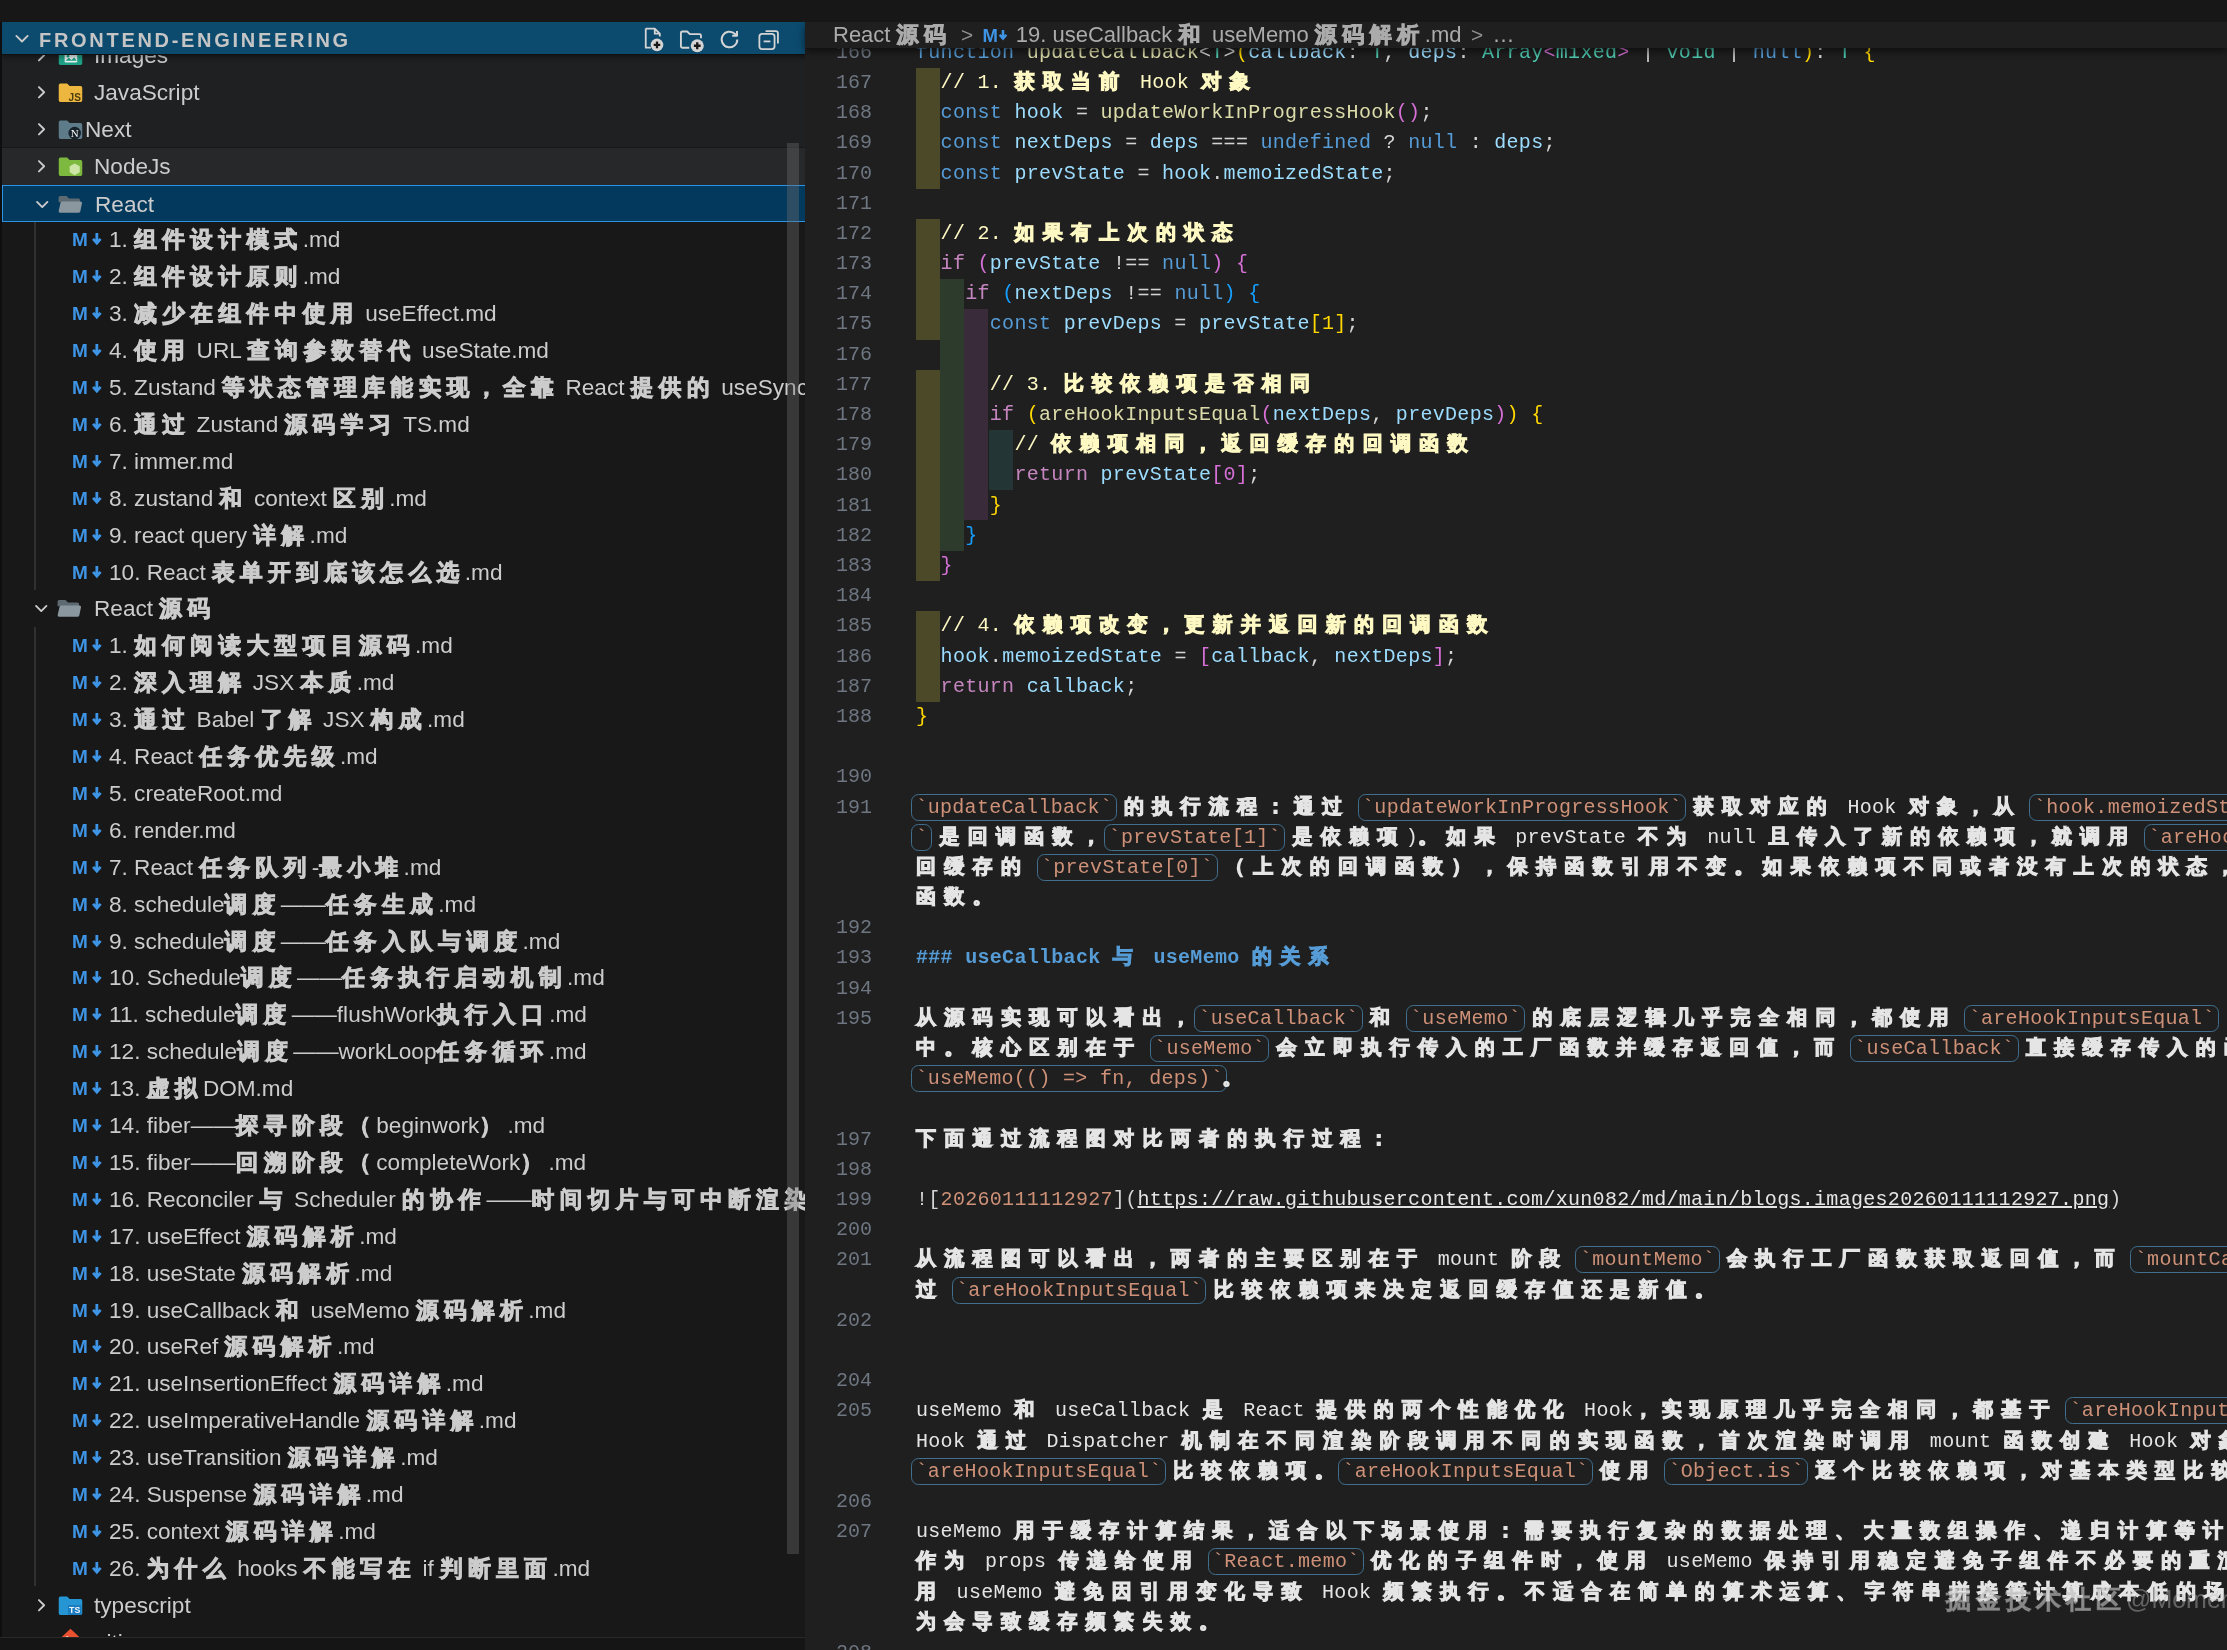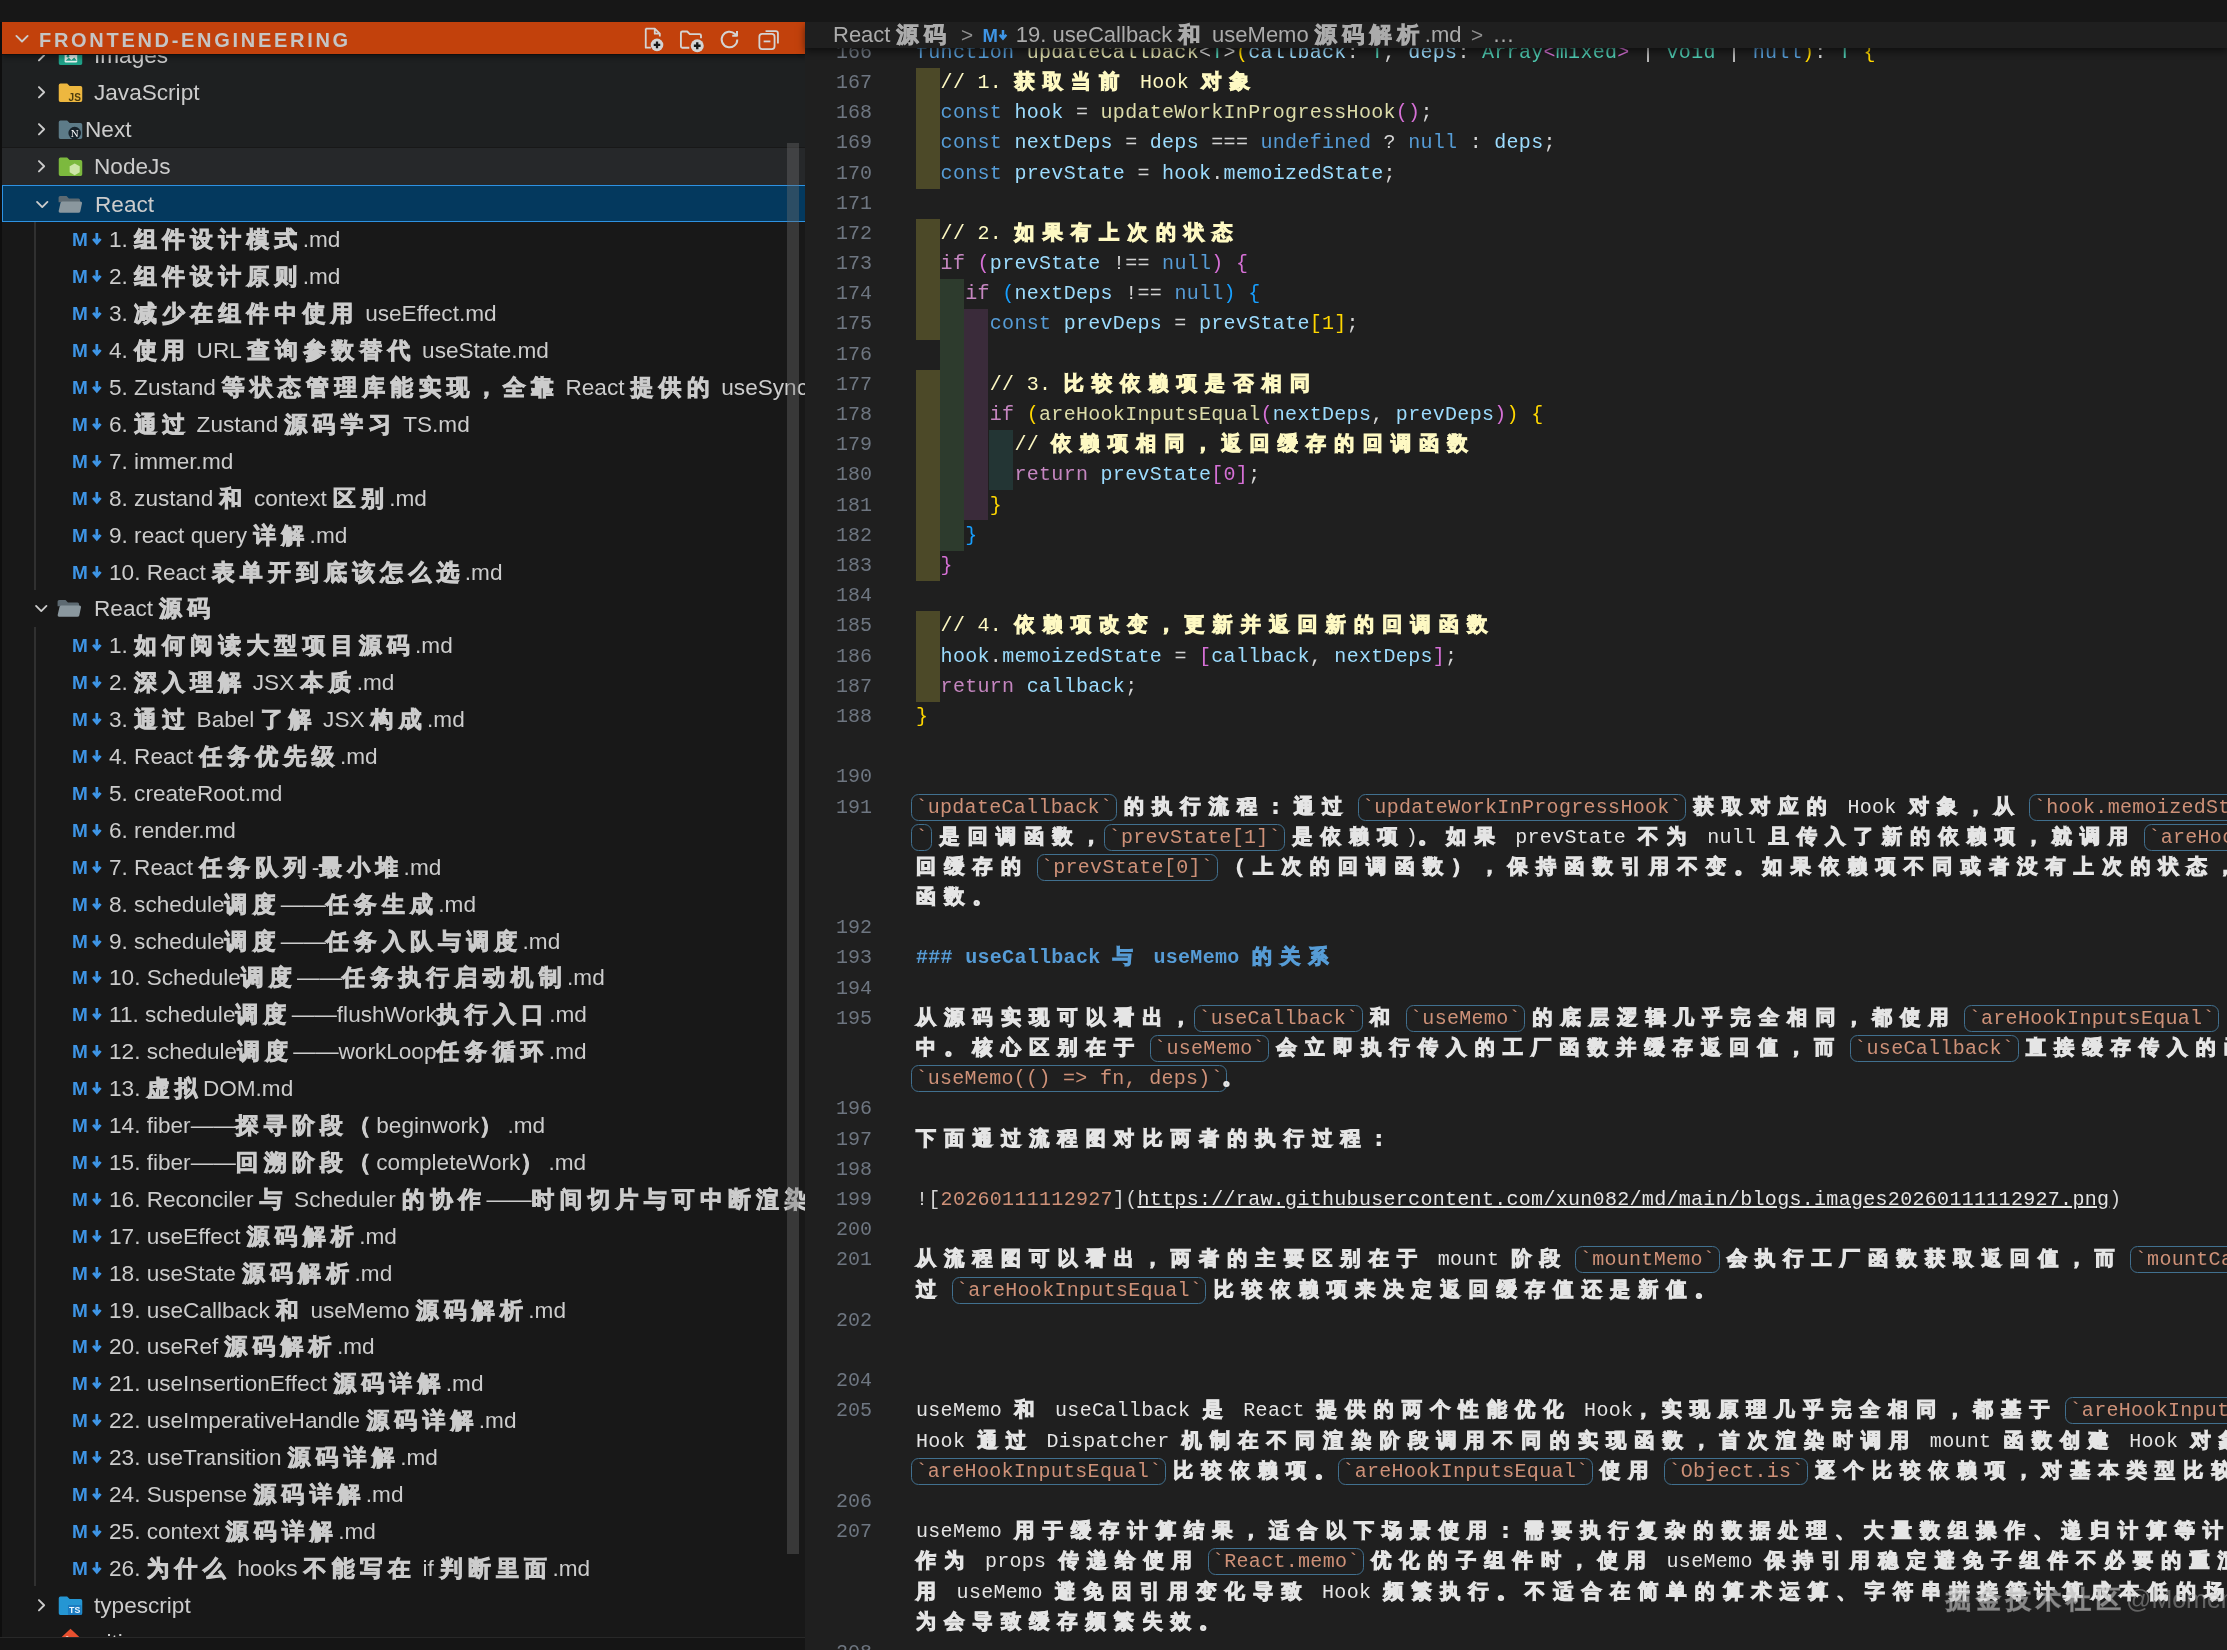--- a/index.html
+++ b/index.html
@@ -6,21 +6,21 @@
 
 #side{position:absolute;left:0;top:0;width:805px;height:1650px;background:#181818;overflow:hidden;border-left:2.5px solid #0e0e0e}
 #side .band{position:absolute;left:0;width:805px}
 .trow{position:absolute;left:0;width:805px;height:37px;color:#cccccc;font-size:22.6px;line-height:37px;white-space:nowrap}
 .trow .lbl{position:absolute;top:0;line-height:37px}
 .cj{letter-spacing:5.5px;font-weight:bold;-webkit-text-stroke:0.9px currentColor}
 .chev{position:absolute;top:9.2px;width:18.5px;height:18.5px}
 .ficon{position:absolute;top:6.7px;width:27px;height:23.5px}
 .mdico{position:absolute;top:0;left:70px;width:34px;height:37px;line-height:37px;color:#3e95e6;font-weight:bold;font-size:19px;letter-spacing:0}
 #treeguide1,#treeguide2{position:absolute;left:32px;width:1.7px;background:#303030}
-#sbheader{position:absolute;left:0;top:0;width:805px;height:55px;background:#c2410c;border-bottom:1.7px solid #0f0f0f;z-index:6;box-shadow:0 3.4px 5px rgba(0,0,0,.35)}
+#sbheader{position:absolute;left:0;top:0;width:805px;height:55px;background:#0c4a6e;border-bottom:1.7px solid #0f0f0f;z-index:6;box-shadow:0 3.4px 5px rgba(0,0,0,.35)}
 #sbheader .htxt{position:absolute;left:37px;top:23.5px;height:32px;line-height:32px;font-size:20px;font-weight:bold;color:#c5c5c5;letter-spacing:2.7px}
 #sbthumb{position:absolute;left:785px;top:143px;width:11.7px;height:1411px;background:rgba(110,110,110,.38);z-index:7}
 
 #ed{position:absolute;left:805px;top:0;width:1422px;height:1650px;background:#1f1f1f;overflow:hidden}
 .crow{position:absolute;left:0;width:1422px;height:30px;line-height:30px;font-family:"Liberation Mono",monospace;font-size:20px;letter-spacing:0.3px;white-space:pre;color:#d4d4d4}
 .crow .ln{position:absolute;left:0;top:0;width:67px;text-align:right;color:#6e7681;letter-spacing:0}
 .crow .ct{position:absolute;left:111px;top:0}
 .crow .cj{letter-spacing:8.3px;font-weight:bold;-webkit-text-stroke:1.1px currentColor}
 .mK{color:#569cd6}.mV{color:#9cdcfe}.mF{color:#dcdcaa}.mP{color:#c586c0}.mC{color:#fef9c3}
 .mW{color:#d4d4d4}.mT{color:#4ec9b0}.mG{color:#ffd700}.mO{color:#d670d6}.mB{color:#179fff}
@@ -436,21 +436,20 @@
       <div class="crow" style="top:793px"><span class="ln">191</span><span class="ct"><span class="icode">`updateCallback`</span><span class="mX"> <span class="cj">的执行流程：通过</span> </span><span class="icode">`updateWorkInProgressHook`</span><span class="mX"> <span class="cj">获取对应的</span> Hook <span class="cj">对象，从</span> </span><span class="icode">`hook.memoizedState`</span></span></div>
       <div class="crow" style="top:823px"><span class="ct"><span class="icode">`</span><span class="mX"> <span class="cj">是回调函数，</span></span><span class="icode">`prevState[1]`</span><span class="mX"> <span class="cj">是依赖项</span>)<span class="cj">。如果</span> prevState <span class="cj">不为</span> null <span class="cj">且传入了新的依赖项，就调用</span> </span><span class="icode">`areHookInputsEqual`</span></span></div>
       <div class="crow" style="top:853px"><span class="ct"><span class="mX"><span class="cj">回缓存的</span> </span><span class="icode">`prevState[0]`</span><span class="mX"> <span class="cj">（上次的回调函数），保持函数引用不变。如果依赖项不同或者没有上次的状态，就将新的回调函数和依赖项更新到</span> </span></span></div>
       <div class="crow" style="top:883px"><span class="ct"><span class="mX"><span class="cj">函数。</span></span></span></div>
       <div class="crow" style="top:913px"><span class="ln">192</span></div>
       <div class="crow" style="top:943px"><span class="ln">193</span><span class="ct"><span class="mH">### useCallback <span class="cj">与</span> useMemo <span class="cj">的关系</span></span></span></div>
       <div class="crow" style="top:974px"><span class="ln">194</span></div>
       <div class="crow" style="top:1004px"><span class="ln">195</span><span class="ct"><span class="mX"><span class="cj">从源码实现可以看出，</span></span><span class="icode">`useCallback`</span><span class="mX"> <span class="cj">和</span> </span><span class="icode">`useMemo`</span><span class="mX"> <span class="cj">的底层逻辑几乎完全相同，都使用</span> </span><span class="icode">`areHookInputsEqual`</span><span class="mX"> </span></span></div>
       <div class="crow" style="top:1034px"><span class="ct"><span class="mX"><span class="cj">中。核心区别在于</span> </span><span class="icode">`useMemo`</span><span class="mX"> <span class="cj">会立即执行传入的工厂函数并缓存返回值，而</span> </span><span class="icode">`useCallback`</span><span class="mX"> <span class="cj">直接缓存传入的函数本身不执行。实际上</span> </span></span></div>
       <div class="crow" style="top:1064px"><span class="ct"><span class="icode">`useMemo(() =&gt; fn, deps)`</span><span class="mX"><span class="cj">。</span></span></span></div>
-      <div class="crow" style="top:1094px"><span class="ln">196</span></div>
       <div class="crow" style="top:1125px"><span class="ln">197</span><span class="ct"><span class="mX"><span class="cj">下面通过流程图对比两者的执行过程：</span></span></span></div>
       <div class="crow" style="top:1155px"><span class="ln">198</span></div>
       <div class="crow" style="top:1185px"><span class="ln">199</span><span class="ct"><span class="mW">![</span><span class="mS">20260111112927</span><span class="mW">](</span><span class="mX" style="text-decoration:underline">https://raw.githubusercontent.com/xun082/md/main/blogs.images20260111112927.png</span><span class="mW">)</span></span></div>
       <div class="crow" style="top:1215px"><span class="ln">200</span></div>
       <div class="crow" style="top:1245px"><span class="ln">201</span><span class="ct"><span class="mX"><span class="cj">从流程图可以看出，两者的主要区别在于</span> mount <span class="cj">阶段</span> </span><span class="icode">`mountMemo`</span><span class="mX"> <span class="cj">会执行工厂函数获取返回值，而</span> </span><span class="icode">`mountCallback`</span></span></div>
       <div class="crow" style="top:1276px"><span class="ct"><span class="mX"><span class="cj">过</span> </span><span class="icode">`areHookInputsEqual`</span><span class="mX"> <span class="cj">比较依赖项来决定返回缓存值还是新值。</span></span></span></div>
       <div class="crow" style="top:1306px"><span class="ln">202</span></div>
       <div class="crow" style="top:1366px"><span class="ln">204</span></div>
       <div class="crow" style="top:1396px"><span class="ln">205</span><span class="ct"><span class="mX">useMemo <span class="cj">和</span> useCallback <span class="cj">是</span> React <span class="cj">提供的两个性能优化</span> Hook<span class="cj">，实现原理几乎完全相同，都基于</span> </span><span class="icode">`areHookInputsEqual`</span></span></div>
       <div class="crow" style="top:1427px"><span class="ct"><span class="mX">Hook <span class="cj">通过</span> Dispatcher <span class="cj">机制在不同渲染阶段调用不同的实现函数，首次渲染时调用</span> mount <span class="cj">函数创建</span> Hook <span class="cj">对象并缓存值，更新渲染时调用</span> u</span></span></div>

